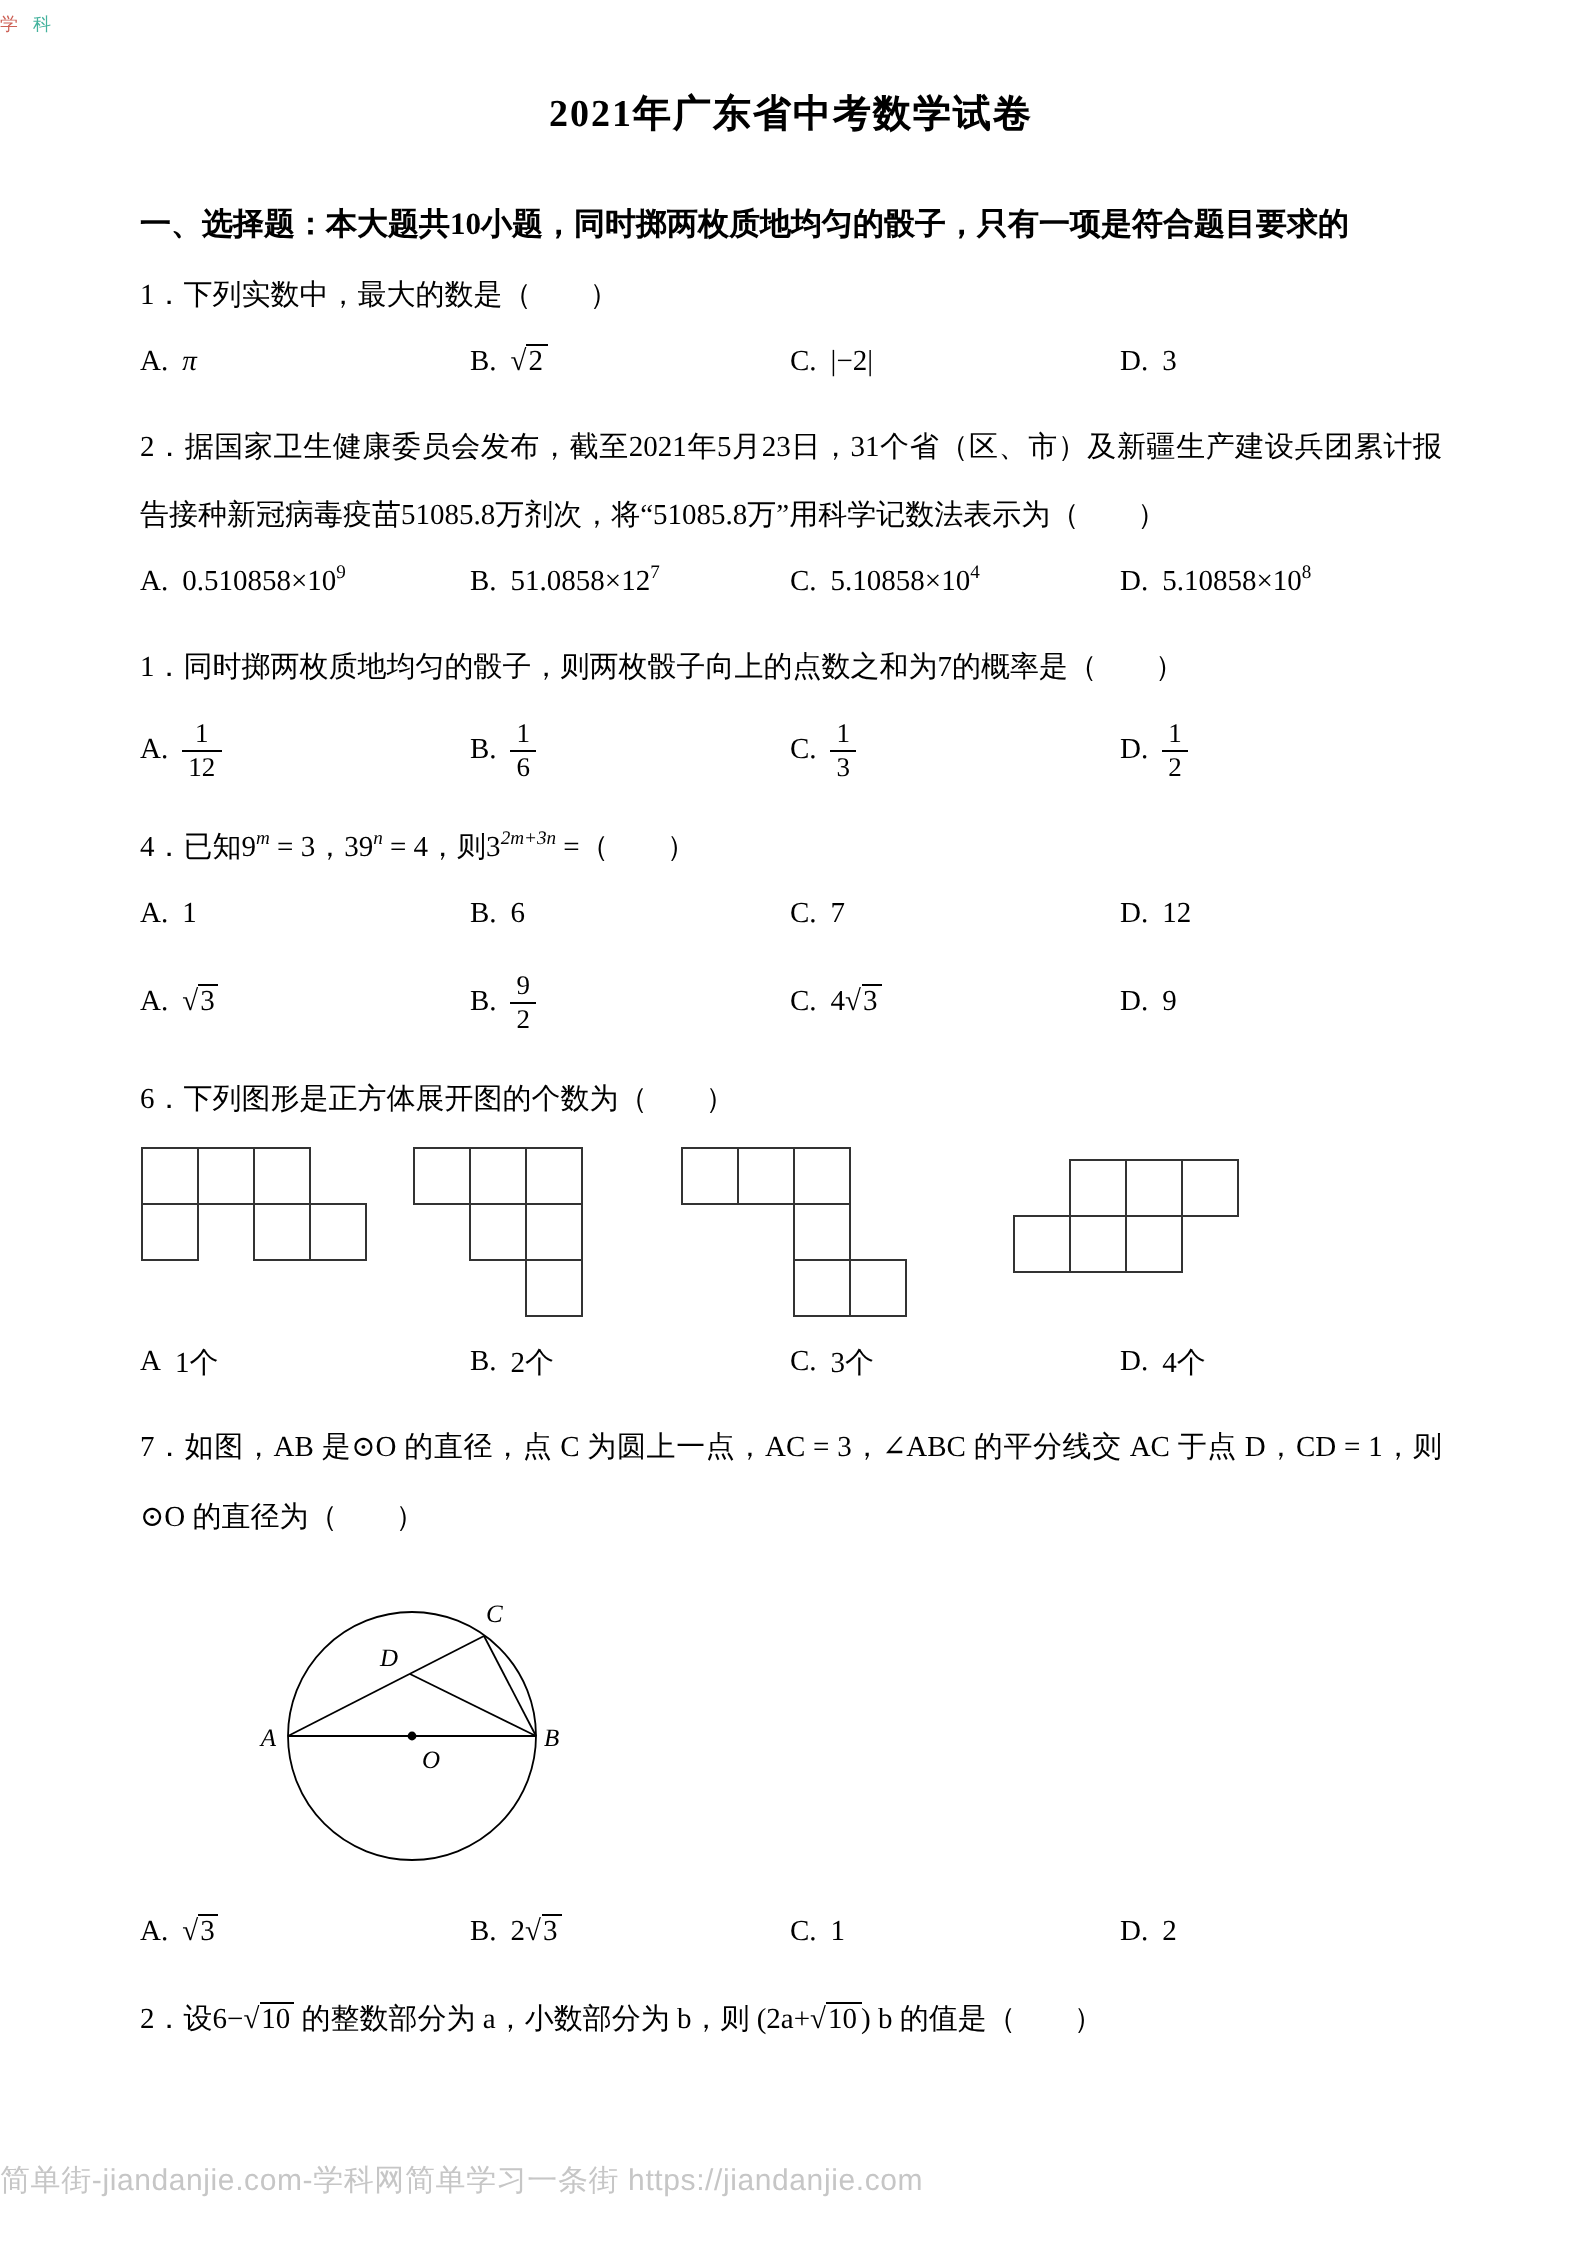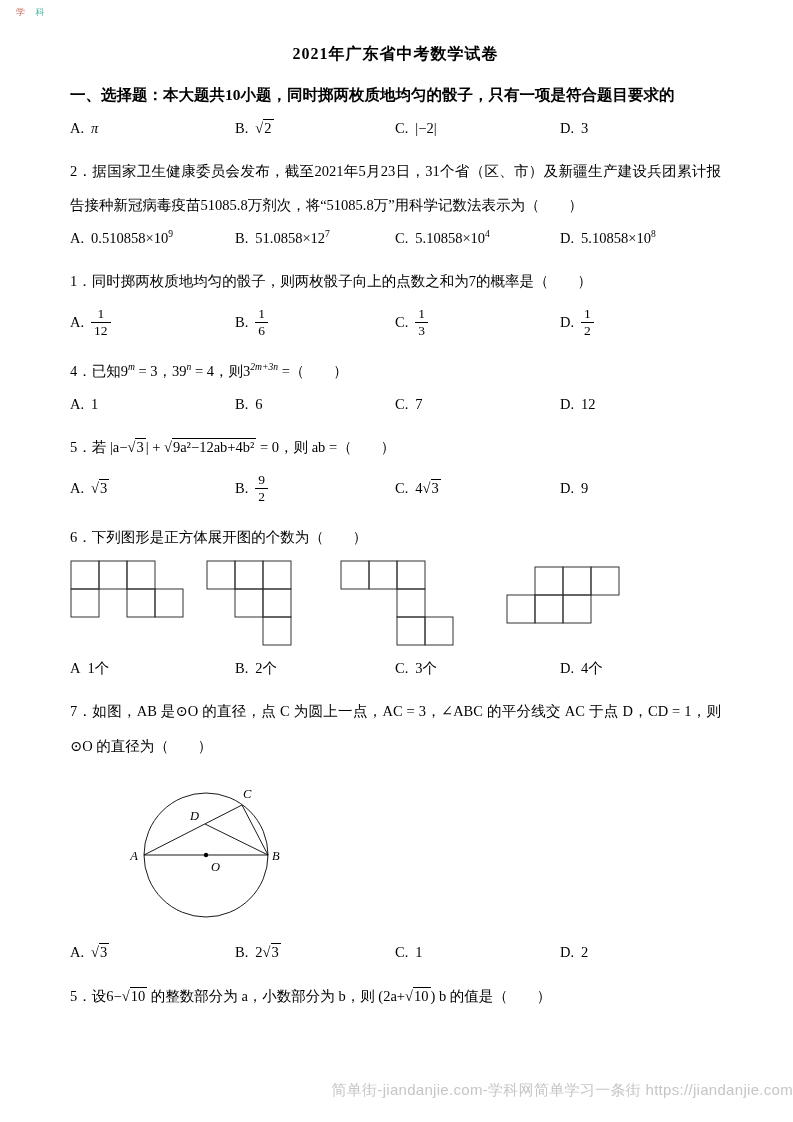--- a/index.html
+++ b/index.html
@@ -3,24 +3,24 @@
 <meta charset="utf-8">
 <style>
   *{margin:0;padding:0;box-sizing:border-box}
   html,body{background:#ffffff}
   body{
     width:793px;height:1122px;position:relative;overflow:hidden;
     font-family:"Liberation Serif","DejaVu Serif",serif;
     font-size:14.5px;color:#000;
   }
   .page{padding:44px 72px 0 70px}
-  .corner{position:absolute;top:6px;left:16px;font-size:9px;opacity:.8;font-family:Liberation Mono, monospace}
+  .corner{position:absolute;top:6px;left:0;font-size:9px;opacity:.8;font-family:Liberation Sans, sans-serif}
   .corner .m1{color:#c0392b}
   .corner .m2{color:#16a085;margin-left:5px}
-  h1{font-size:16px;text-align:center;font-weight:bold;margin-bottom:20px;letter-spacing:1px}
+  h1{font-size:19px;text-align:center;font-weight:bold;margin-bottom:32px;letter-spacing:1px}
   h2{font-size:15.5px;font-weight:bold;margin-bottom:8px}
   .q{margin-bottom:3px}
   .stem{line-height:2.35;text-align:justify}
   .opts{display:grid;grid-template-columns:165px 160px 165px 1fr;align-items:center;margin:2px 0 12px;min-height:28px}
   .opt{display:inline-flex;align-items:center}
   .lbl{margin-right:7px}
   .mvar{font-style:italic}
   sup{font-size:.66em;vertical-align:super;line-height:0}
   .frac{display:inline-flex;flex-direction:column;text-align:center;line-height:1.15;vertical-align:middle;font-size:13.5px;margin:2px 0}
   .frac .num{border-bottom:1px solid #000;padding:0 3px}
@@ -31,38 +31,39 @@
   .opts-tall{margin:6px 0 14px}
   .figrow{display:flex;align-items:flex-start;margin:6px 0 8px}
   .netfig{display:block}
   .netfig.f2{margin-left:22px}
   .netfig.f3{margin-left:48px}
   .netfig.f4{margin-left:52px;margin-top:6px}
   .circle-wrap{margin:8px 0 6px 26px}
   .circle-fig text{font-size:12.5px;font-style:italic;font-family:"Liberation Serif",serif}
   .circle-fig line,.circle-fig circle.outline{stroke:#000;stroke-width:.9;fill:none}
   .footer{
-    position:absolute;left:0;bottom:22px;width:100%;text-align:right;
+    position:absolute;left:0;bottom:22px;width:100%;text-align:left;
     color:#c6c6c6;font-size:15px;font-family:"Liberation Sans",sans-serif;letter-spacing:.3px
   }
 </style>
 </head>
 <body>
 
 <div class="corner">
   <span class="m1">学</span>
   <span class="m2">科</span>
 </div>
 
 <div class="page">
 
   <h1>2021年广东省中考数学试卷</h1>
   <h2>一、选择题：本大题共10小题，同时掷两枚质地均匀的骰子，只有一项是符合题目要求的</h2>
 
   <div class="q">
+    <p class="stem">1．下列实数中，最大的数是（　　）</p>
     <div class="opts">
       <span class="opt">
           <span class="lbl">A.</span>
           <span class="mvar">π</span>
         </span>
       <span class="opt">
           <span class="lbl">B.</span>
           <span class="sqrt"><span class="rad">2</span></span>
         </span>
       <span class="opt">
@@ -148,21 +149,20 @@
           <span>7</span>
         </span>
       <span class="opt">
           <span class="lbl">D.</span>
           <span>12</span>
         </span>
     </div>
   </div>
 
   <div class="q">
-    <p class="stem"><span>5．若 |a−</span><span class="sqrt"><span class="rad">3</span></span><span>| + </span><span class="sqrt"><span class="rad">9a²−12ab+4b²</span></span><span> = 0，则 ab =（　　）</span></p>
     <div class="opts opts-tall">
       <span class="opt">
           <span class="lbl">A.</span>
           <span class="sqrt"><span class="rad">3</span></span>
         </span>
       <span class="opt">
           <span class="lbl">B.</span>
           <span class="frac">
             <span class="num">9</span>
             <span class="den">2</span>
@@ -266,18 +266,18 @@
           <span>1</span>
         </span>
       <span class="opt">
           <span class="lbl">D.</span>
           <span>2</span>
         </span>
     </div>
   </div>
 
   <div class="q">
-    <p class="stem"><span>5．设6−</span><span class="sqrt"><span class="rad">10</span></span><span> 的整数部分为 a，小数部分为 b，则 (2a+</span><span class="sqrt"><span class="rad">10</span></span><span>) b 的值是（　　）</span></p>
+    <p class="stem"><span>2．设6−</span><span class="sqrt"><span class="rad">10</span></span><span> 的整数部分为 a，小数部分为 b，则 (2a+</span><span class="sqrt"><span class="rad">10</span></span><span>) b 的值是（　　）</span></p>
   </div>
 
 </div>
 
 <div class="footer">简单街-jiandanjie.com-学科网简单学习一条街 https://jiandanjie.com</div>
 
 </body></html>

